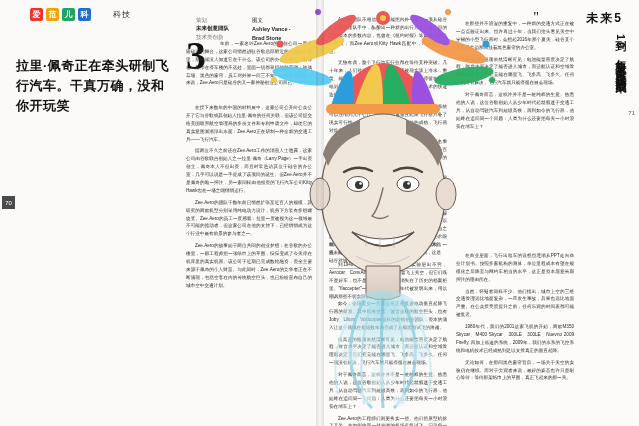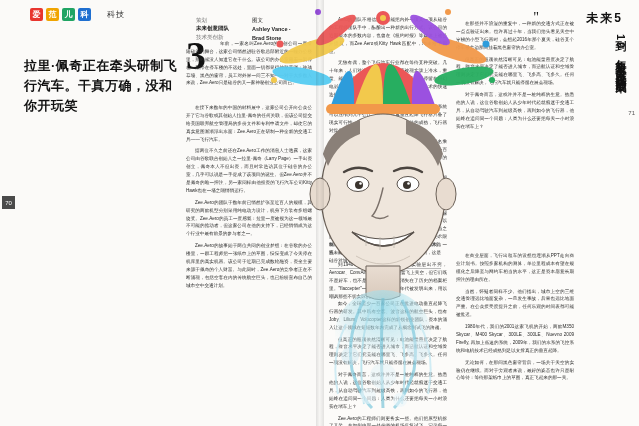--- a/index.html
+++ b/index.html
@@ -59,35 +59,34 @@
     align-items: center;
     justify-content: center;
     font-size: 8px;
     color: #fff;
     font-weight: bold;
     line-height: 1;
   }
   .mh-text {
     font-size: 8px;
     color: #2b2b2b;
-    margin-left: 13px;
+    margin-left: 19px;
     letter-spacing: 1px;
   }
 
   
   .headline {
     position: absolute;
     left: 16px; top: 56px;
     width: 160px;
     font-size: 13px;
     line-height: 1.55;
     font-weight: bold;
     color: #111;
     letter-spacing: 0.5px;
-    margin-left: 8px;
   }
 
   
   .byline {
     position: absolute;
     left: 196px; top: 16px;
     display: flex;
     gap: 10px;
     font-size: 5.5px;
     line-height: 1.5;

